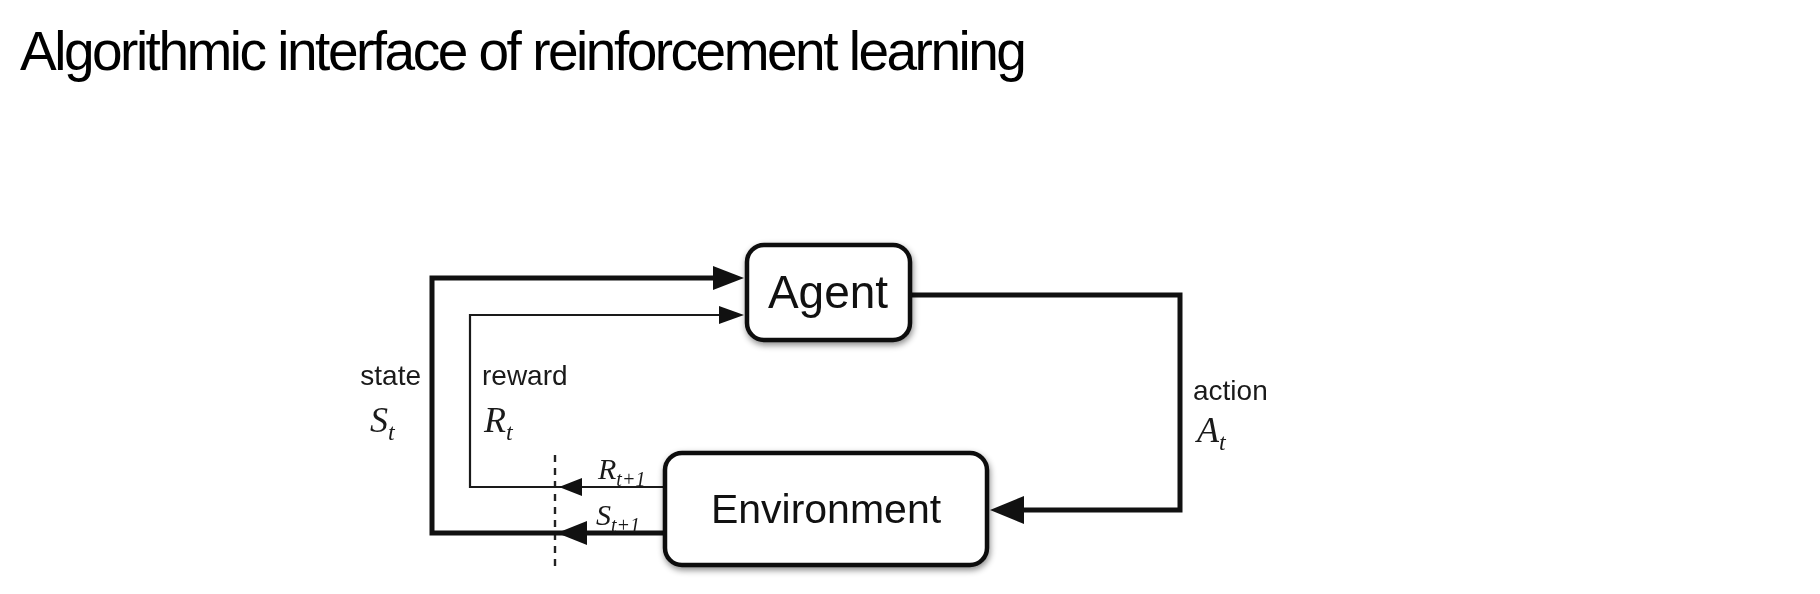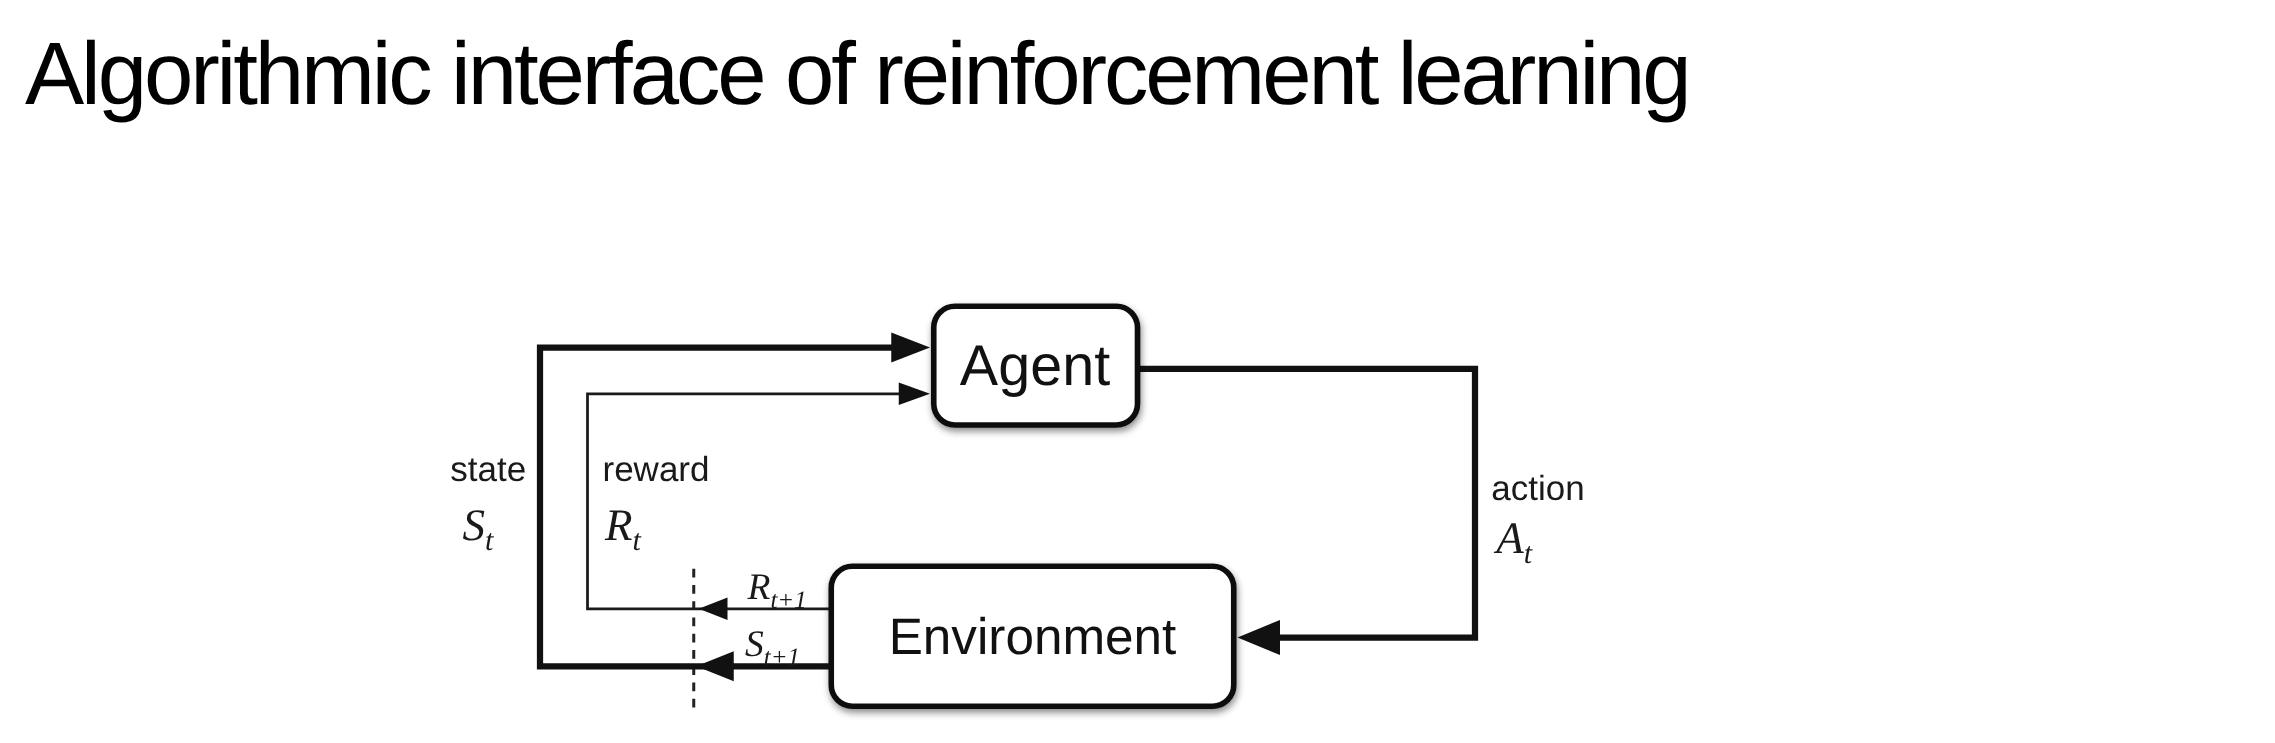--- a/index.html
+++ b/index.html
@@ -13,21 +13,21 @@
     height: 594px;
     background: #ffffff;
     overflow: hidden;
     font-family: "Liberation Sans", sans-serif;
   }
   .slide-title {
     position: absolute;
     left: 20px;
     top: 24px;
     margin: 0;
-    font-size: 71px;
+    font-size: 55px;
     font-weight: 400;
     letter-spacing: -2.5px;
     line-height: 1;
     color: #000000;
     white-space: nowrap;
     font-family: "Liberation Sans", sans-serif;
   }
   .diagram-svg {
     position: absolute;
     left: 0;

